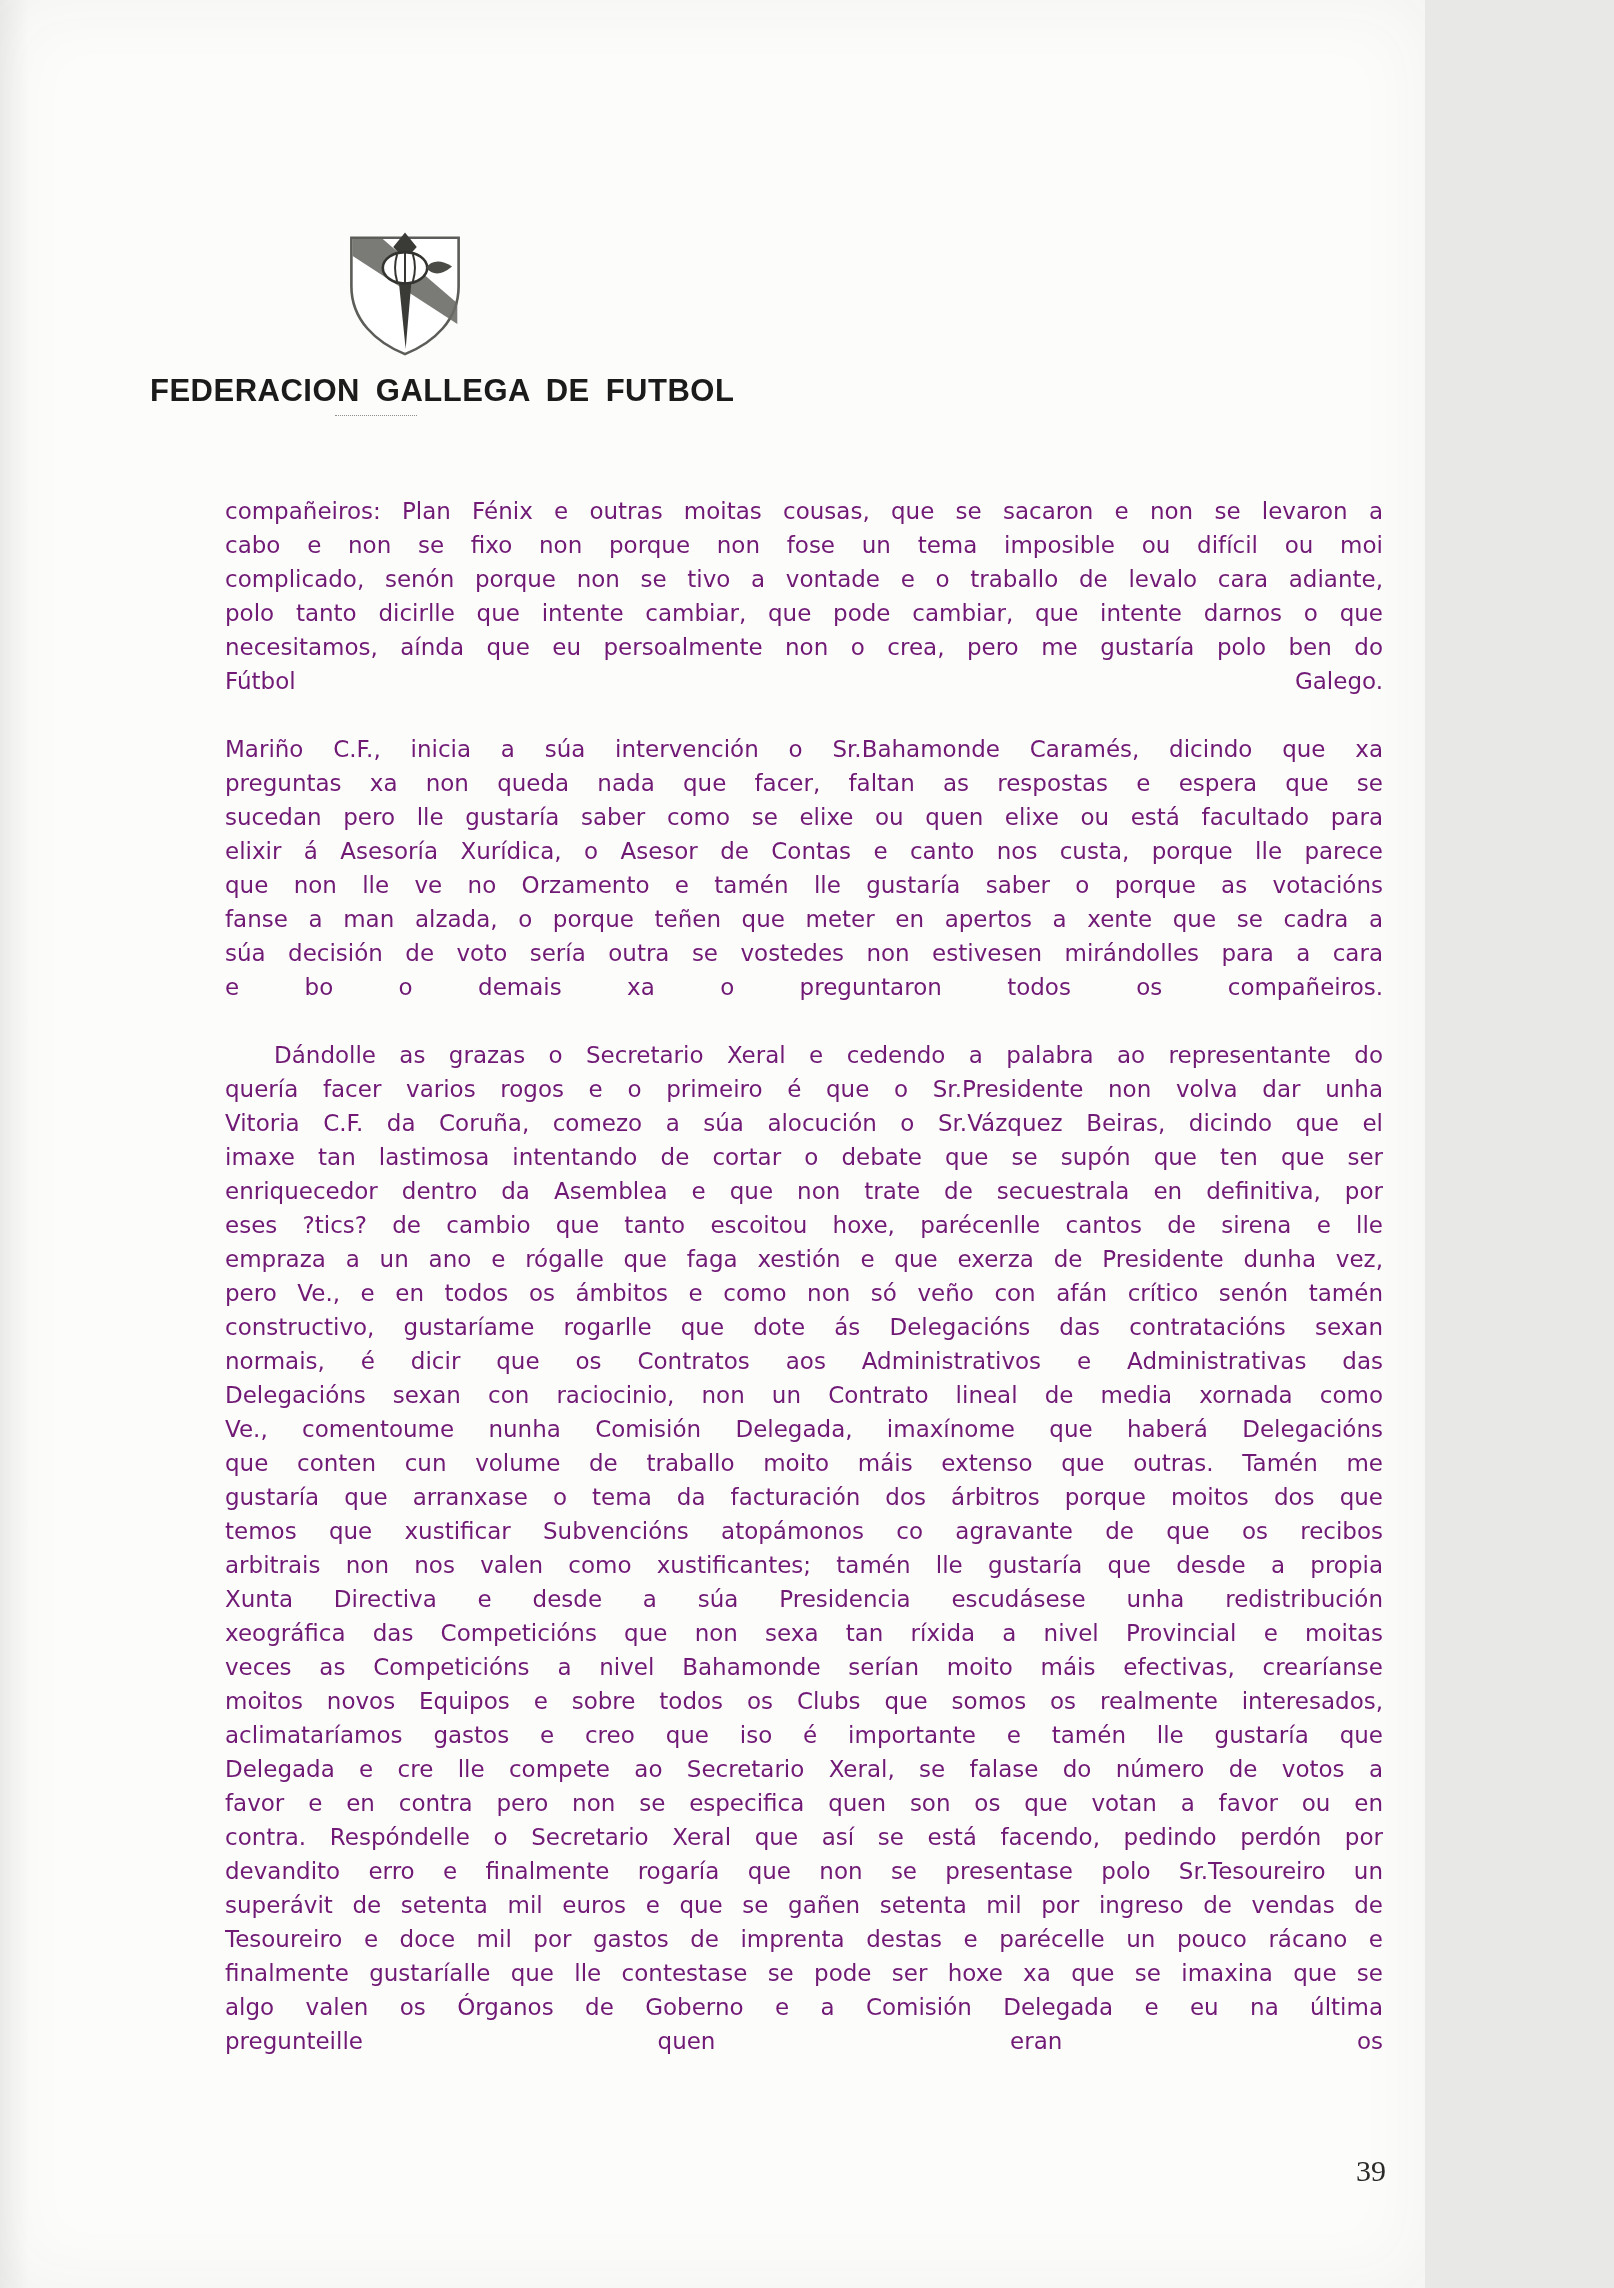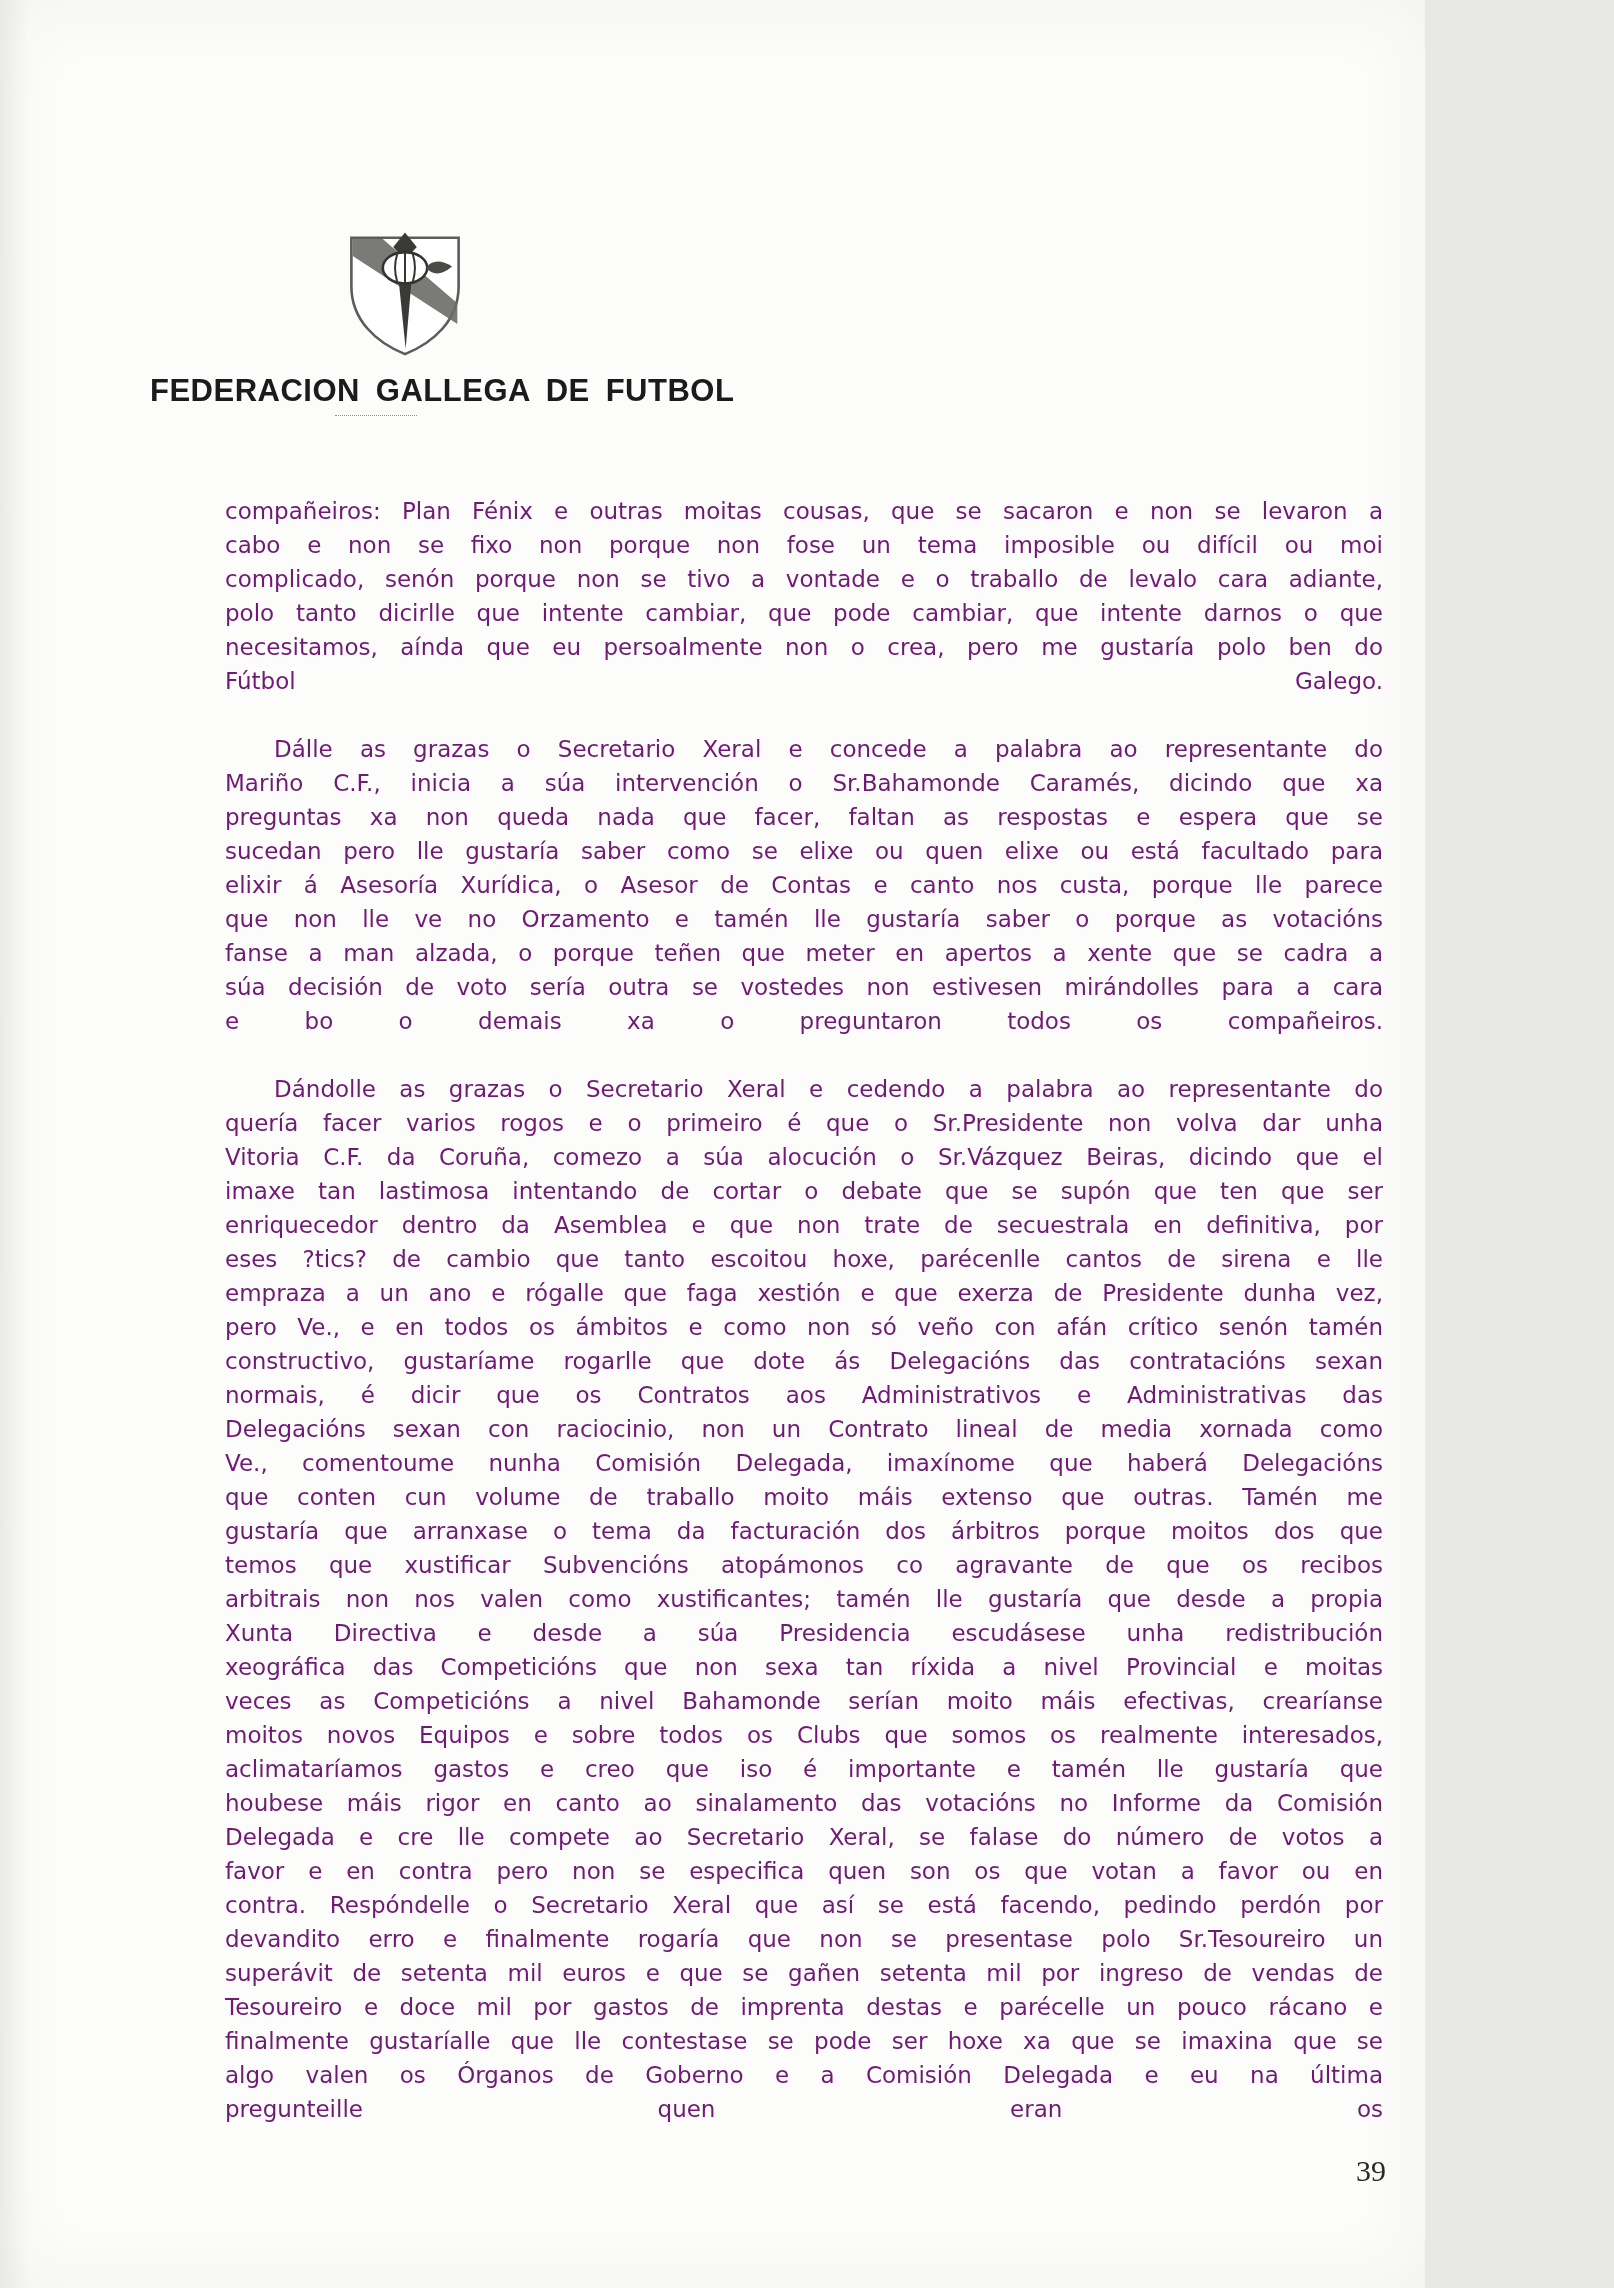--- a/index.html
+++ b/index.html
@@ -111,21 +111,20 @@
   <div class="doc-body">
       <div class="para">
         <div class="line">compañeiros: Plan Fénix e outras moitas cousas, que se sacaron e non se levaron a</div>
         <div class="line">cabo e non se fixo non porque non fose un tema imposible ou difícil ou moi</div>
         <div class="line">complicado, senón porque non se tivo a vontade e o traballo de levalo cara adiante,</div>
         <div class="line">polo tanto dicirlle que intente cambiar, que pode cambiar, que intente darnos o que</div>
         <div class="line">necesitamos, aínda que eu persoalmente non o crea, pero me gustaría polo ben do</div>
         <div class="line">Fútbol Galego.</div>
       </div>
       <div class="para">
-        <div class="line indent">Dálle as grazas o Secretario Xeral e concede a palabra ao representante do</div>
         <div class="line">Mariño C.F., inicia a súa intervención o Sr.Bahamonde Caramés, dicindo que xa</div>
         <div class="line">preguntas xa non queda nada que facer, faltan as respostas e espera que se</div>
         <div class="line">sucedan pero lle gustaría saber como se elixe ou quen elixe ou está facultado para</div>
         <div class="line">elixir á Asesoría Xurídica, o Asesor de Contas e canto nos custa, porque lle parece</div>
         <div class="line">que non lle ve no Orzamento e tamén lle gustaría saber o porque as votacións</div>
         <div class="line">fanse a man alzada, o porque teñen que meter en apertos a xente que se cadra a</div>
         <div class="line">súa decisión de voto sería outra se vostedes non estivesen mirándolles para a cara</div>
         <div class="line">e bo o demais xa o preguntaron todos os compañeiros.</div>
       </div>
       <div class="para">
@@ -143,21 +142,20 @@
         <div class="line">Ve., comentoume nunha Comisión Delegada, imaxínome que haberá Delegacións</div>
         <div class="line">que conten cun volume de traballo moito máis extenso que outras. Tamén me</div>
         <div class="line">gustaría que arranxase o tema da facturación dos árbitros porque moitos dos que</div>
         <div class="line">temos que xustificar Subvencións atopámonos co agravante de que os recibos</div>
         <div class="line">arbitrais non nos valen como xustificantes; tamén lle gustaría que desde a propia</div>
         <div class="line">Xunta Directiva e desde a súa Presidencia escudásese unha redistribución</div>
         <div class="line">xeográfica das Competicións que non sexa tan ríxida a nivel Provincial e moitas</div>
         <div class="line">veces as Competicións a nivel Bahamonde serían moito máis efectivas, crearíanse</div>
         <div class="line">moitos novos Equipos e sobre todos os Clubs que somos os realmente interesados,</div>
         <div class="line">aclimataríamos gastos e creo que iso é importante e tamén lle gustaría que</div>
-        <div class="line">houbese máis rigor en canto ao sinalamento das votacións no Informe da Comisión</div>
         <div class="line">Delegada e cre lle compete ao Secretario Xeral, se falase do número de votos a</div>
         <div class="line">favor e en contra pero non se especifica quen son os que votan a favor ou en</div>
         <div class="line">contra. Respóndelle o Secretario Xeral que así se está facendo, pedindo perdón por</div>
         <div class="line">devandito erro e finalmente rogaría que non se presentase polo Sr.Tesoureiro un</div>
         <div class="line">superávit de setenta mil euros e que se gañen setenta mil por ingreso de vendas de</div>
         <div class="line">Tesoureiro e doce mil por gastos de imprenta destas e parécelle un pouco rácano e</div>
         <div class="line">finalmente gustaríalle que lle contestase se pode ser hoxe xa que se imaxina que se</div>
         <div class="line">algo valen os Órganos de Goberno e a Comisión Delegada e eu na última</div>
         <div class="line">pregunteille quen eran os</div>
       </div>

